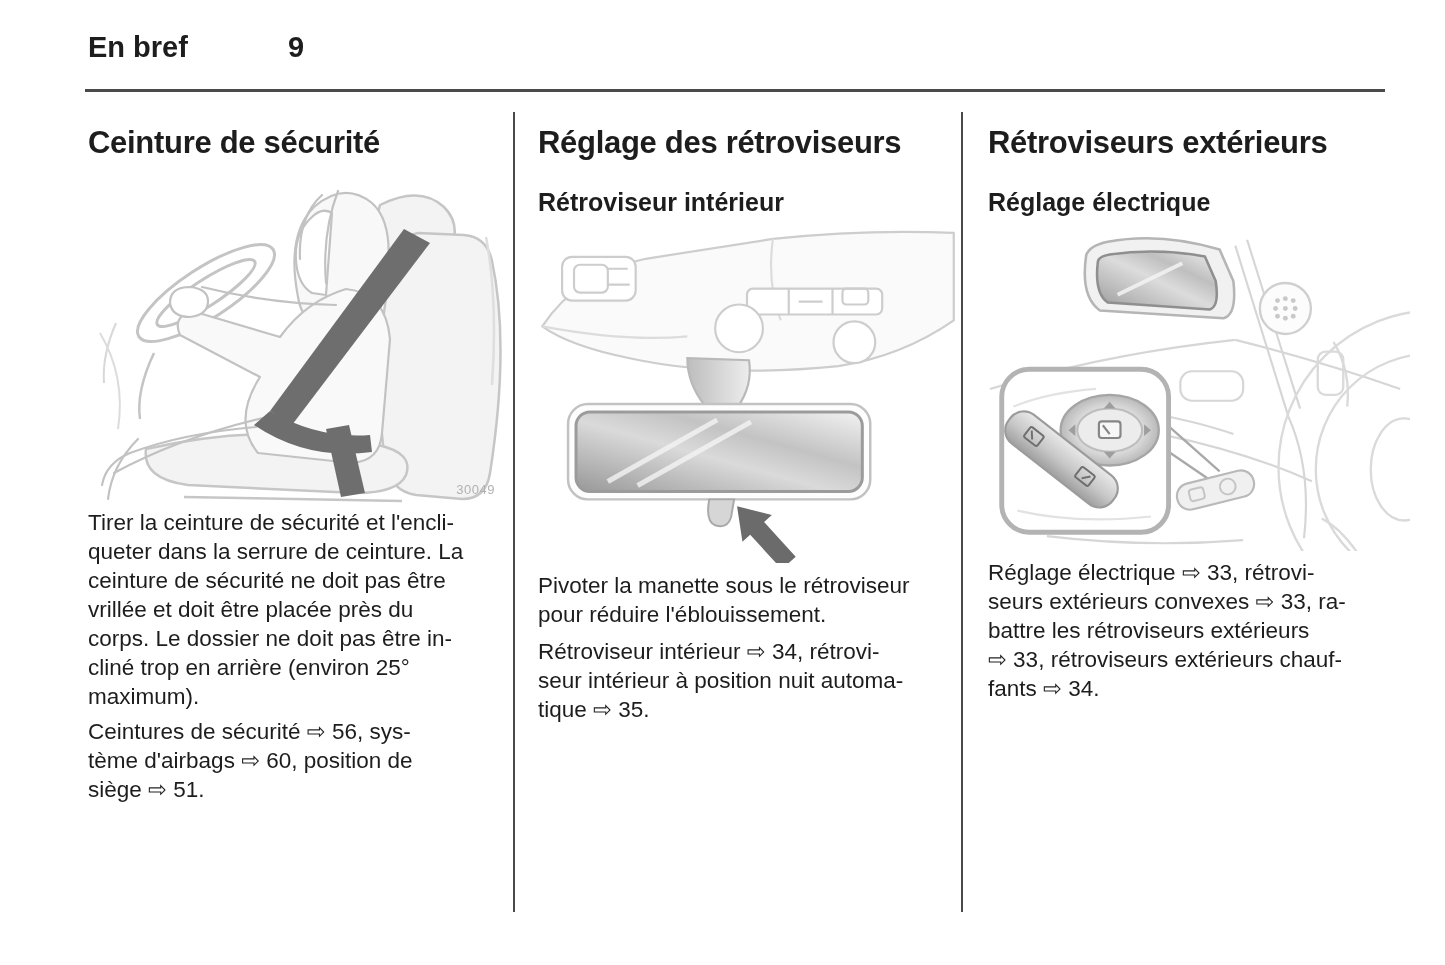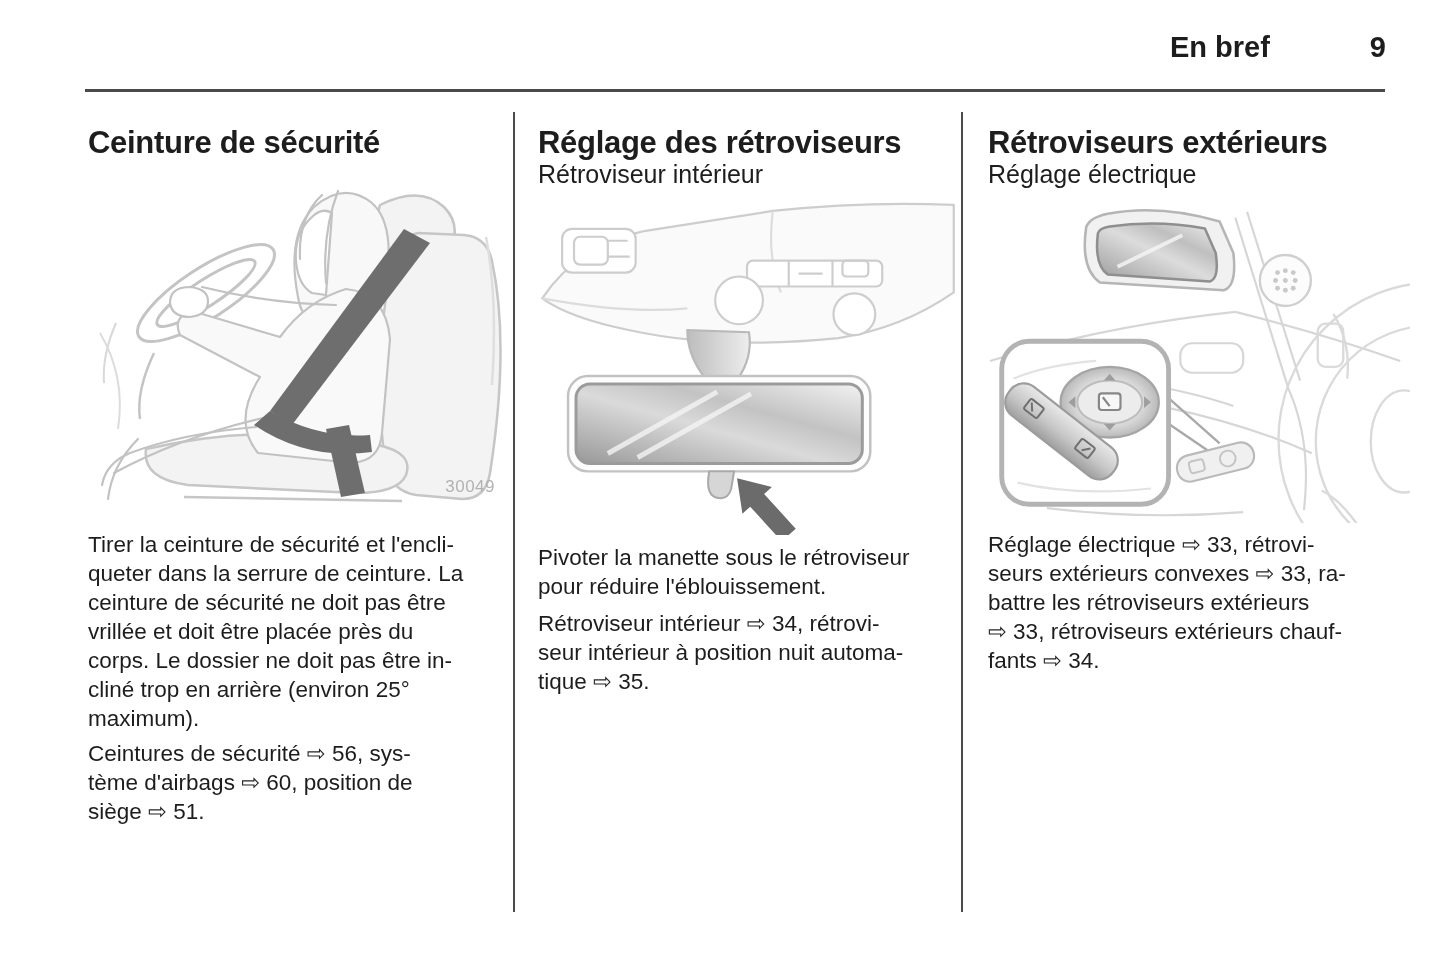--- a/index.html
+++ b/index.html
@@ -7,58 +7,58 @@
   .page {
     position:relative;
     width:1445px; height:965px;
     background:#ffffff;
     color:#1d1d1d;
     font-family:"Liberation Sans", sans-serif;
     overflow:hidden;
   }
   
   .header-row {
-    display:flex; justify-content:flex-end; align-items:baseline;
+    display:flex; align-items:baseline;
     gap:100px;
     padding:31px 59px 0 88px;
     font-size:29px; font-weight:bold; line-height:33px;
   }
   .header-rule {
     margin:25px 60px 0 85px;
     height:3px; background:#4a4a4a;
   }
   
   .main { display:flex; align-items:flex-start; }
   .col { padding-top:33px; }
   .col-1 { margin-left:88px; width:417px; }
   .col-2 { margin-left:23px; width:418px; }
   .col-3 { margin-left:25px; width:422px; }
   .vdiv { width:2px; height:800px; background:#4a4a4a; margin-top:20px; }
   .vdiv-1 { margin-left:8px; }
   .vdiv-2 { margin-left:5px; }
 
   .col-title { font-size:31px; line-height:35px; font-weight:bold; letter-spacing:-0.3px; }
-  .col-subtitle { font-size:25px; line-height:28px; font-weight:normal; }
+  .col-subtitle { font-size:25px; line-height:28px; font-weight:bold; margin-top:28px; }
 
   .fig { position:relative; }
   .fig-1 { margin-top:15px; height:330px; }
   .fig-2 { margin-top:9px; height:338px; }
   .fig-3 { margin-top:5px; height:330px; }
   .fig svg { display:block; }
   .fig-num {
     position:absolute; right:10px; bottom:8px;
-    font-size:17px; color:#b2b2b2; letter-spacing:0.5px;
+    font-size:13px; color:#b2b2b2; letter-spacing:0.5px;
   }
 
   .body {
     font-size:22.5px; line-height:29px;
     white-space:pre-line;
     margin-top:8px;
   }
-  .col-1 .fig + .body { margin-top:25px; }
+  .col-1 .fig + .body { margin-top:3px; }
   .col-1 .body + .body { margin-top:6px; }
   .col-2 .fig + .body { margin-top:8px; }
   .col-3 .fig + .body { margin-top:7px; }
 </style>
 </head>
 <body>
 
 <div class="page">
 
   <div class="header-row">

